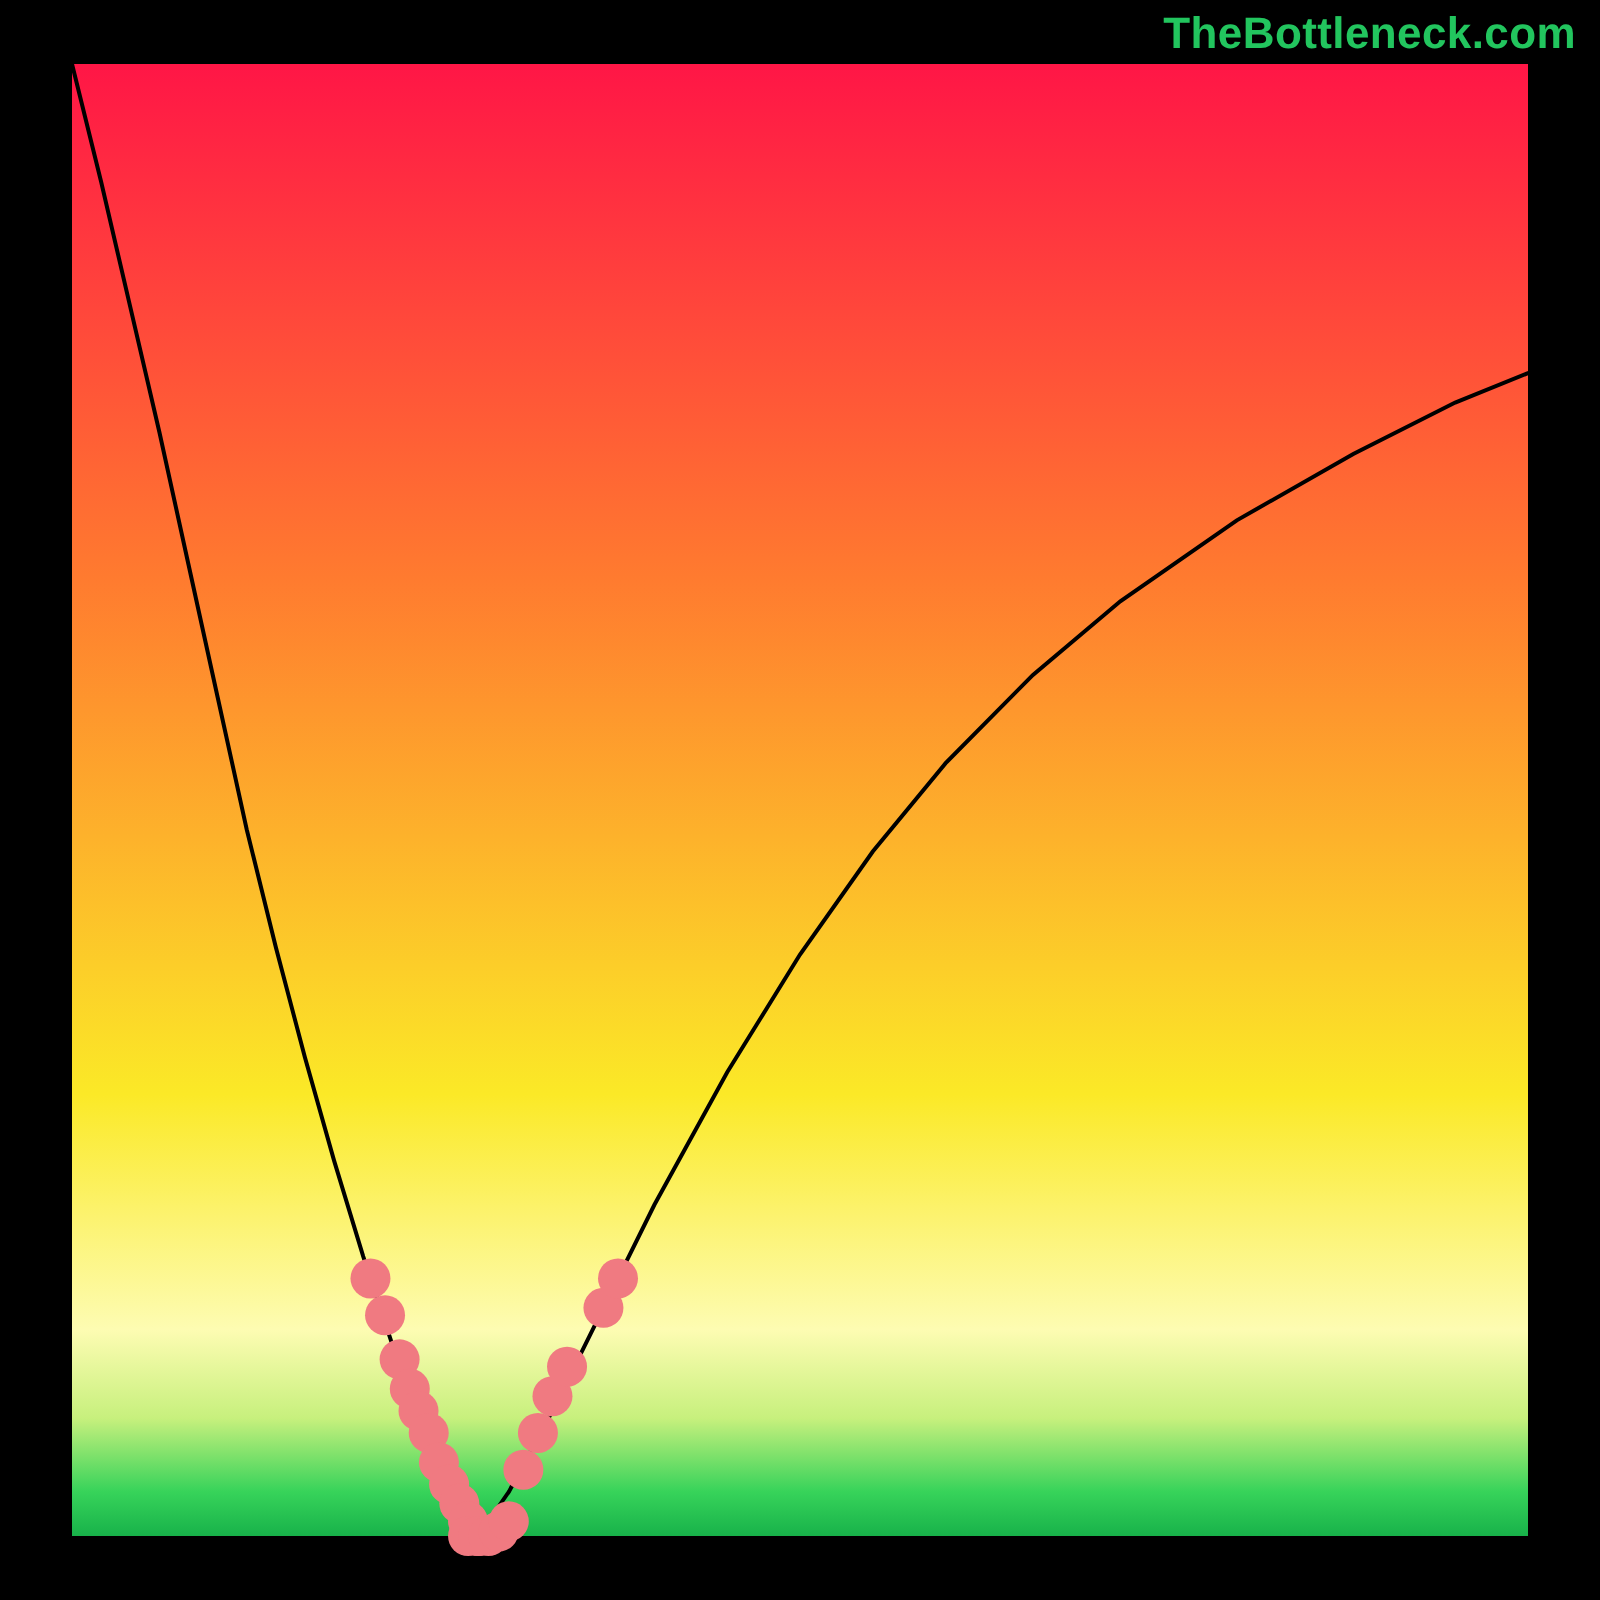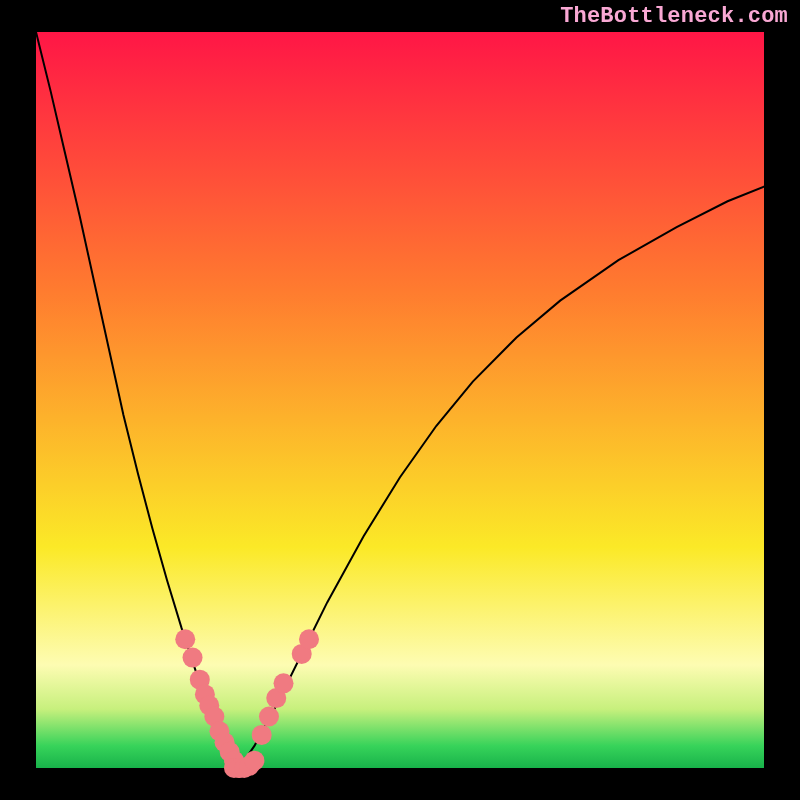--- a/index.html
+++ b/index.html
@@ -16,23 +16,23 @@
     height: 800px;
     background: #000;
   }
   svg {
     display: block;
   }
   .watermark {
     position: absolute;
     top: 4px;
     right: 12px;
-    font-family: Liberation Mono, monospace;
+    font-family: Liberation Sans, sans-serif;
     font-size: 22px;
-    color: #f9a8d4;
+    color: #22c55e;
     font-weight: 600;
     letter-spacing: 0.2px;
   }
 </style>
 </head>
 <body>
 
 <div class="stage">
   <div class="watermark">TheBottleneck.com</div>
   <svg id="chart-svg" width="800" height="800" viewBox="0 0 800 800">

